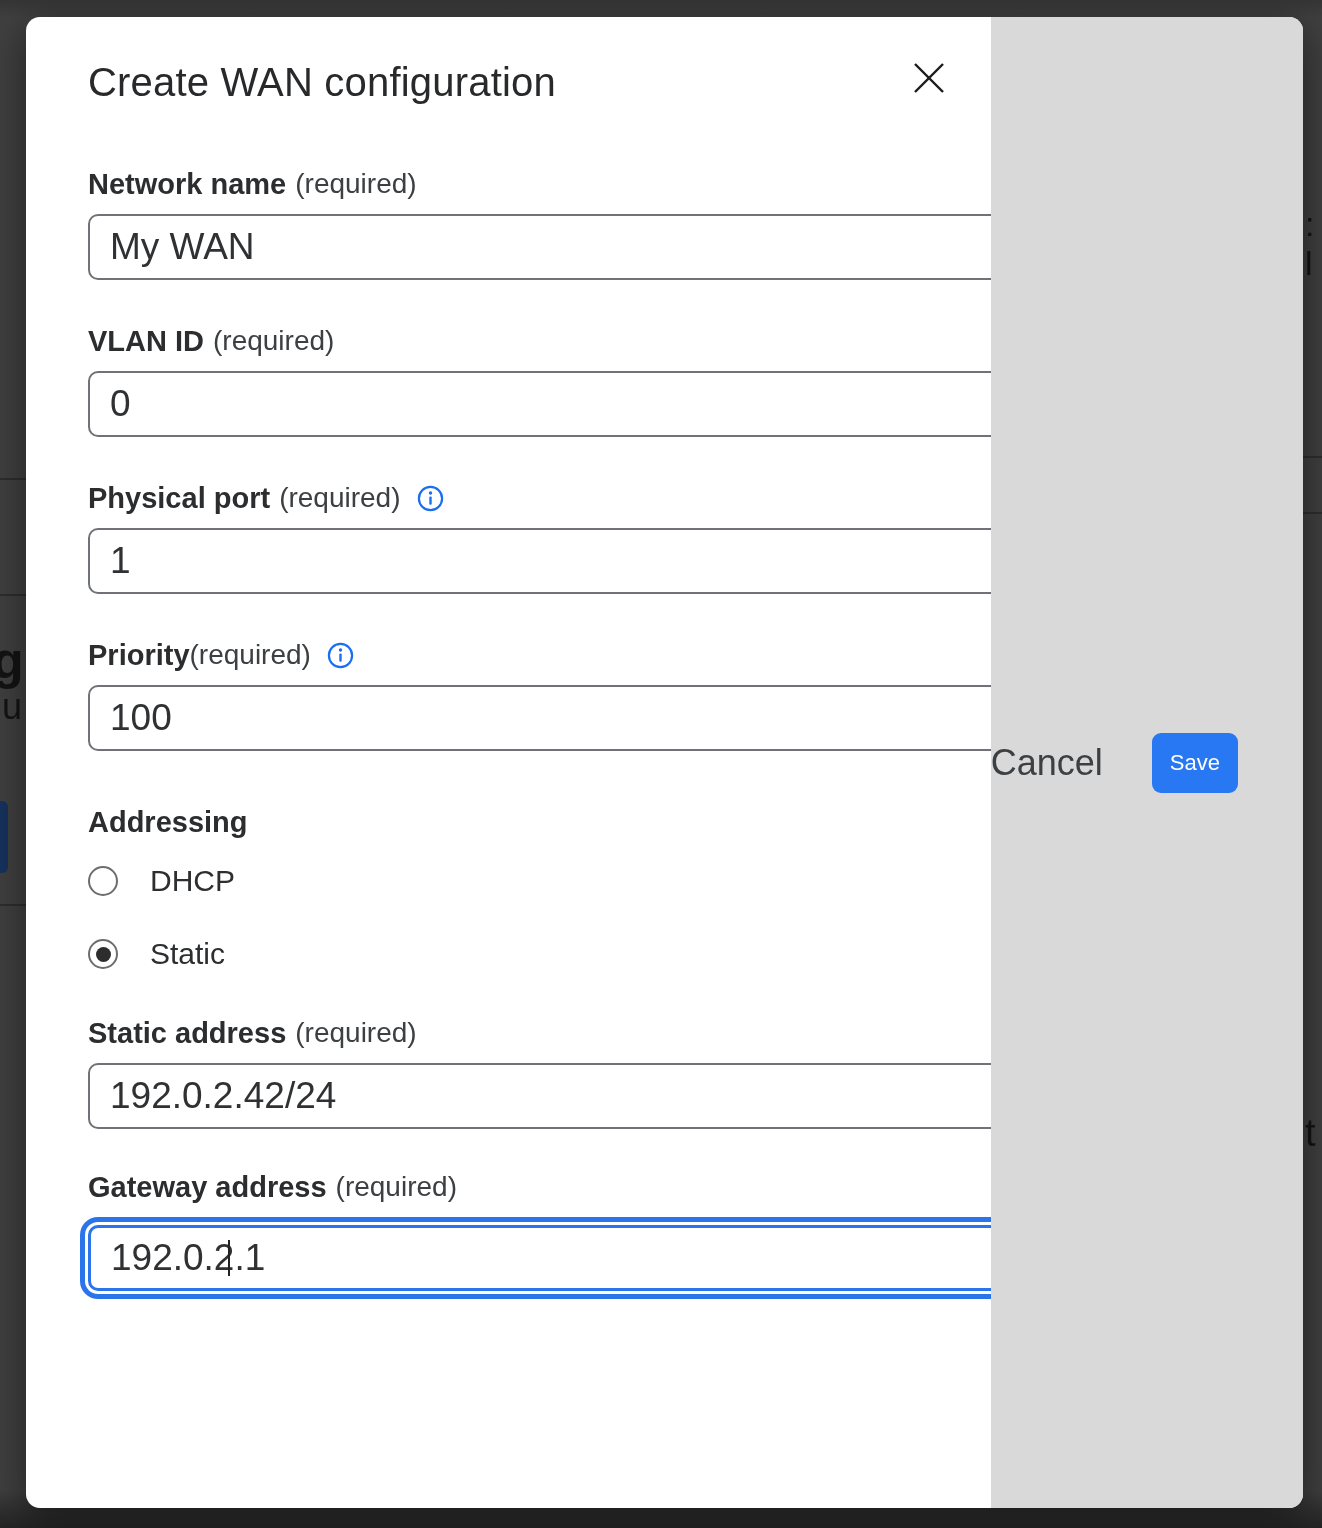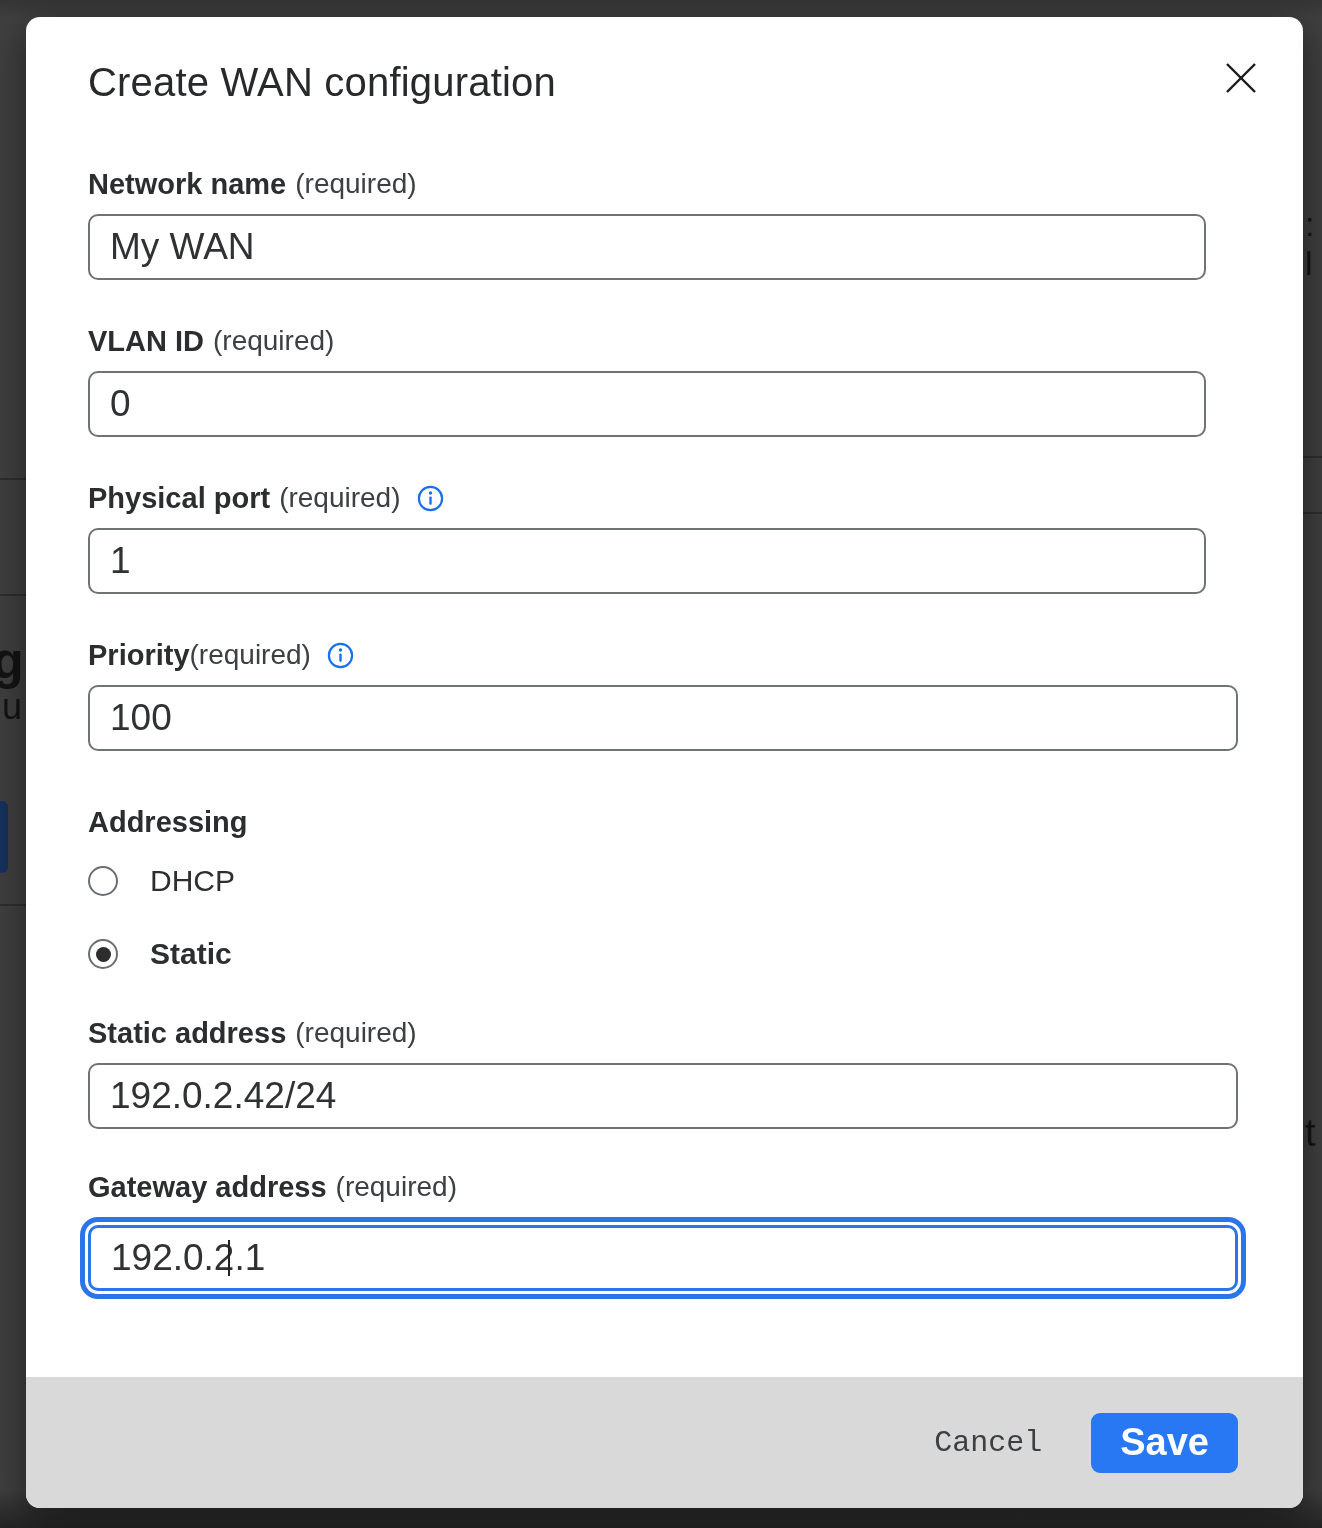--- a/index.html
+++ b/index.html
@@ -17,21 +17,21 @@
   .bd-blue {
     position: absolute; left: -14px; top: 801px; width: 22px; height: 72px;
     background: #16325e; border-radius: 6px;
   }
 
   
   .modal {
     position: absolute; left: 26px; top: 17px; width: 1277px; height: 1491px;
     background: #ffffff; border-radius: 14px;
     box-shadow: 0 10px 40px rgba(0,0,0,0.5);
-    display: flex; flex-direction: column; overflow: hidden;
+    display: flex; flex-direction: row; overflow: hidden;
   }
   .modal-body { flex: 1 1 auto; padding: 0 62px; overflow: hidden; position: relative; }
 
   .modal-title {
     margin-top: 42px; font-size: 40px; font-weight: 400; color: #28292b;
     line-height: 46px; letter-spacing: 0.2px;
   }
 
   .close-btn {
     position: absolute; top: 40px; right: 40px; width: 44px; height: 44px;
@@ -70,38 +70,37 @@
 
   .radio-row { display: flex; align-items: center; height: 36px; }
   .radio-row.first { margin-top: 24px; }
   .radio-row.second { margin-top: 37px; }
   .radio-circle {
     width: 30px; height: 30px; border: 2.5px solid #6b6e70; border-radius: 50%;
     display: flex; align-items: center; justify-content: center; background: #fff;
   }
   .radio-dot { width: 15px; height: 15px; border-radius: 50%; background: #2d2d2d; }
   .radio-label { margin-left: 32px; font-size: 30px; color: #2c2e30; }
-  .radio-label.selected { font-weight: 700; }
+  .radio-label.selected { font-weight: 400; }
 
   
   .modal-footer {
     flex: 0 0 131px; background: #d9d9d9;
     display: flex; align-items: center; justify-content: flex-end;
     padding-right: 65px;
   }
   .cancel-btn {
-    background: transparent; border: 0; font-size: 30px; color: #3c4043;
+    background: transparent; border: 0; font-size: 36px; color: #3c4043;
     margin-right: 49px; cursor: pointer;
-    font-family: Liberation Mono, monospace;
+    font-family: Liberation Sans, sans-serif;
   }
   .save-btn {
-    height: 60px; padding: 0 29px; border: 0; border-radius: 9px;
-    background: #2878f3; color: #ffffff; font-size: 38px; cursor: pointer;
+    height: 60px; padding: 0 18px; border: 0; border-radius: 9px;
+    background: #2878f3; color: #ffffff; font-size: 22px; cursor: pointer;
     font-family: "Liberation Sans", "DejaVu Sans", sans-serif;
-    font-weight: bold;
   }
 
   .mt-field-1 { margin-top: 62px; }
   .mt-field   { margin-top: 44px; }
 </style>
 </head>
 <body>
 
 <div class="backdrop">
   <div class="bd-line" style="left:0; top:478px; width:26px;"></div>

